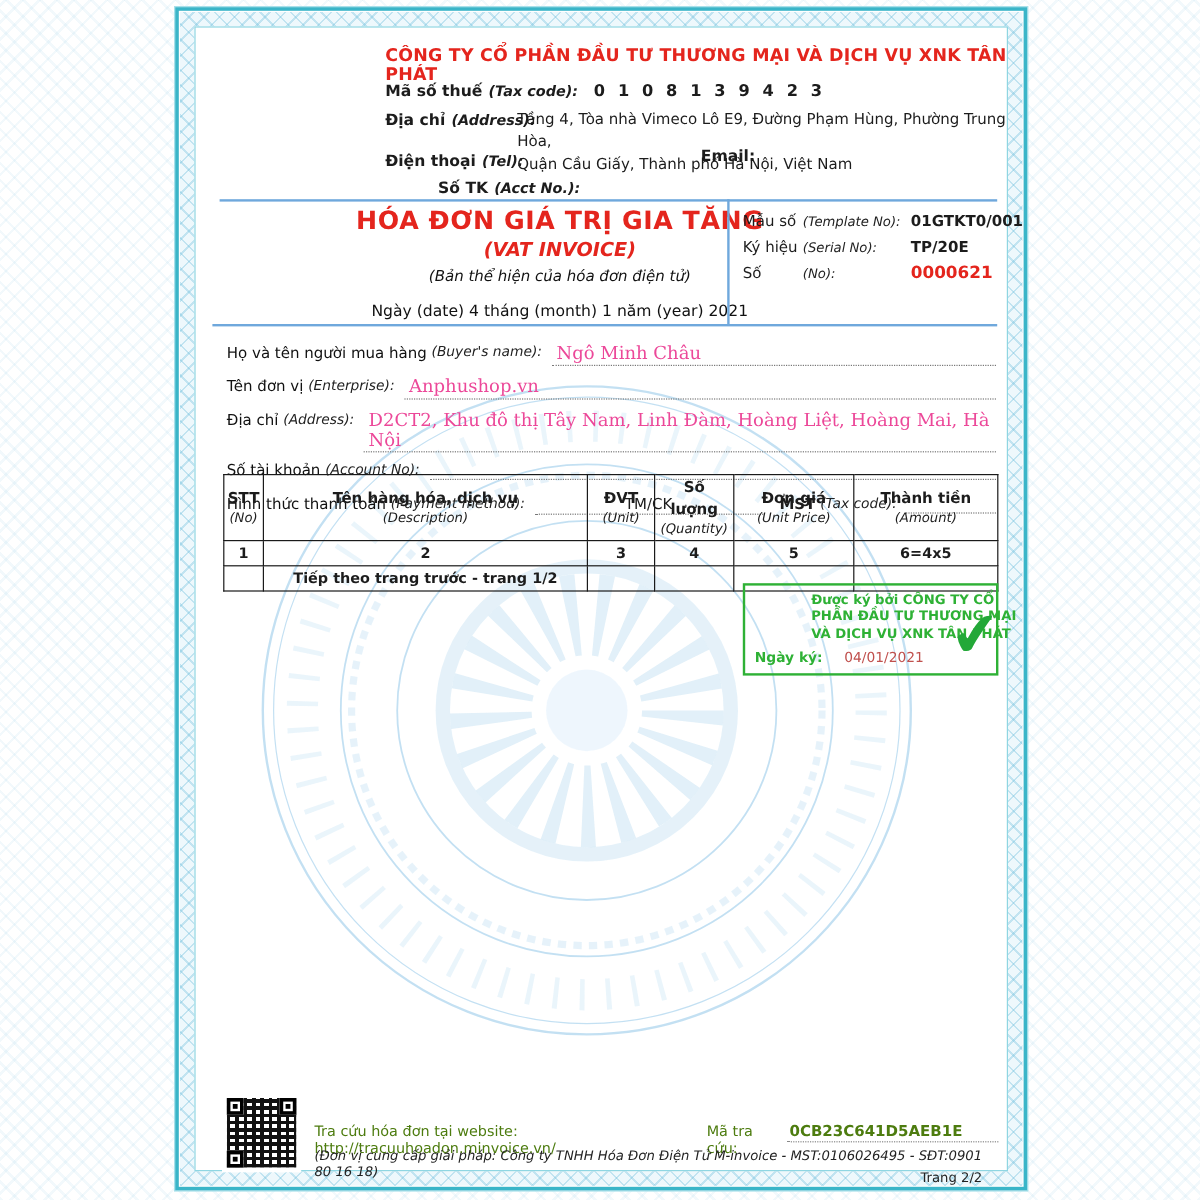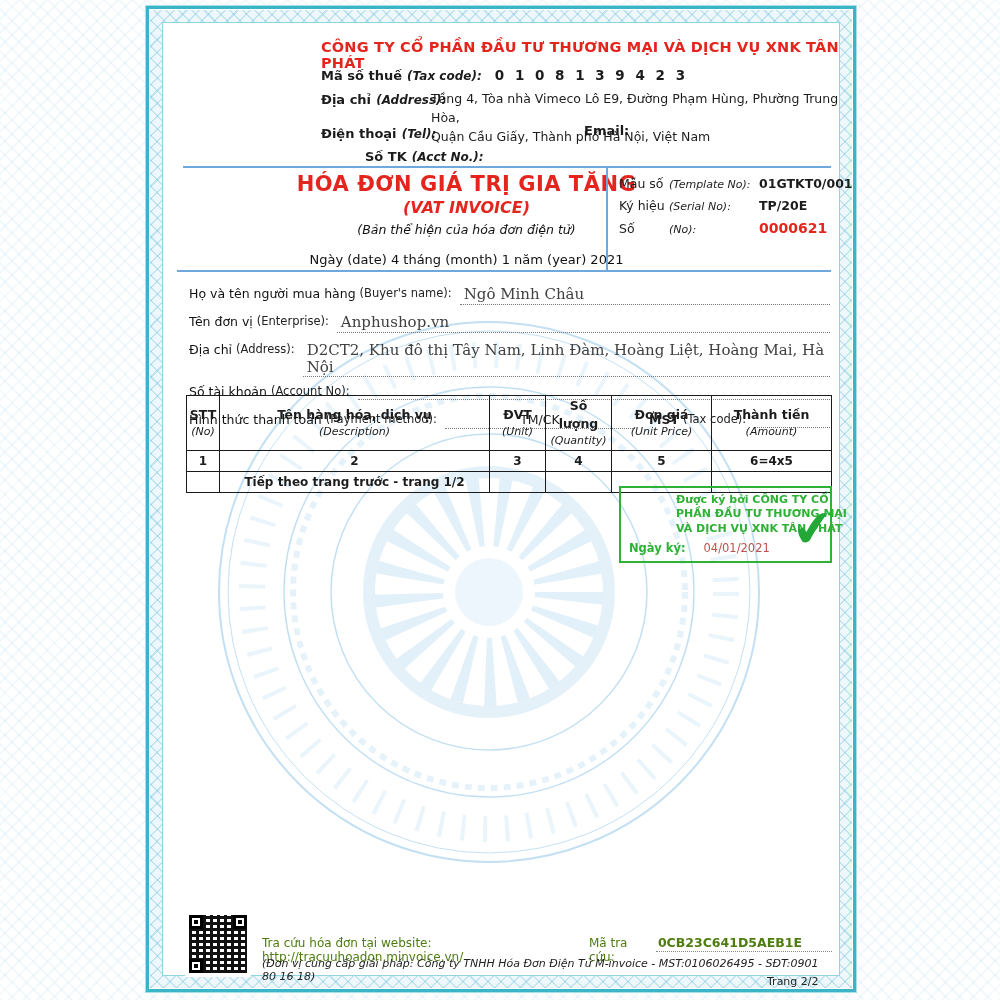--- a/index.html
+++ b/index.html
@@ -46,22 +46,22 @@
   .title-note{font-size:12.5px;font-style:italic;margin-top:5px;color:#111;}
   .title-date{font-size:13px;margin-top:15px;color:#111;}
 
   .meta-row{display:flex;align-items:baseline;margin-bottom:7px;}
   .meta-vn{font-size:12.5px;width:50px;flex:none;}
   .meta-en{font-size:11px;font-style:italic;color:#222;width:90px;flex:none;}
   .meta-val{font-size:12.5px;font-weight:bold;}
 
   .brow{display:flex;align-items:flex-start;margin-bottom:7px;min-height:21px;}
   .b-lbl{font-size:12.5px;flex:none;color:#111;}
-  .b-en{font-size:11.5px;color:#222;flex:none;margin-left:4px;margin-right:8px;}
-  .b-val{font-family:"DejaVu Serif", serif;font-size:15px;color:#404040;flex:1;
+  .b-en{font-size:11.5px;font-style:italic;color:#222;flex:none;margin-left:4px;margin-right:8px;}
+  .b-val{font-family:"DejaVu Serif", serif;font-size:15px;color:#ec4899;flex:1;
          border-bottom:1px dotted #777;padding:0 2px 1px 4px;line-height:1.1;}
   .dotted-empty{flex:1;border-bottom:1px dotted #777;height:15px;}
   .pm-seg{width:190px;flex:none;text-align:center;border-bottom:1px dotted #777;
           font-size:12.5px;padding-bottom:1px;}
   .mst{font-size:12.5px;font-weight:bold;flex:none;margin-left:14px;}
 
   table.items{border-collapse:collapse;table-layout:fixed;}
   table.items td,table.items th{border:1px solid #1a1a1a;padding:1px 2px;vertical-align:middle;}
   .th-vn{font-size:12.5px;font-weight:bold;display:block;line-height:1.45;}
   .th-en{font-size:11px;font-weight:normal;font-style:italic;display:block;line-height:1.4;}

